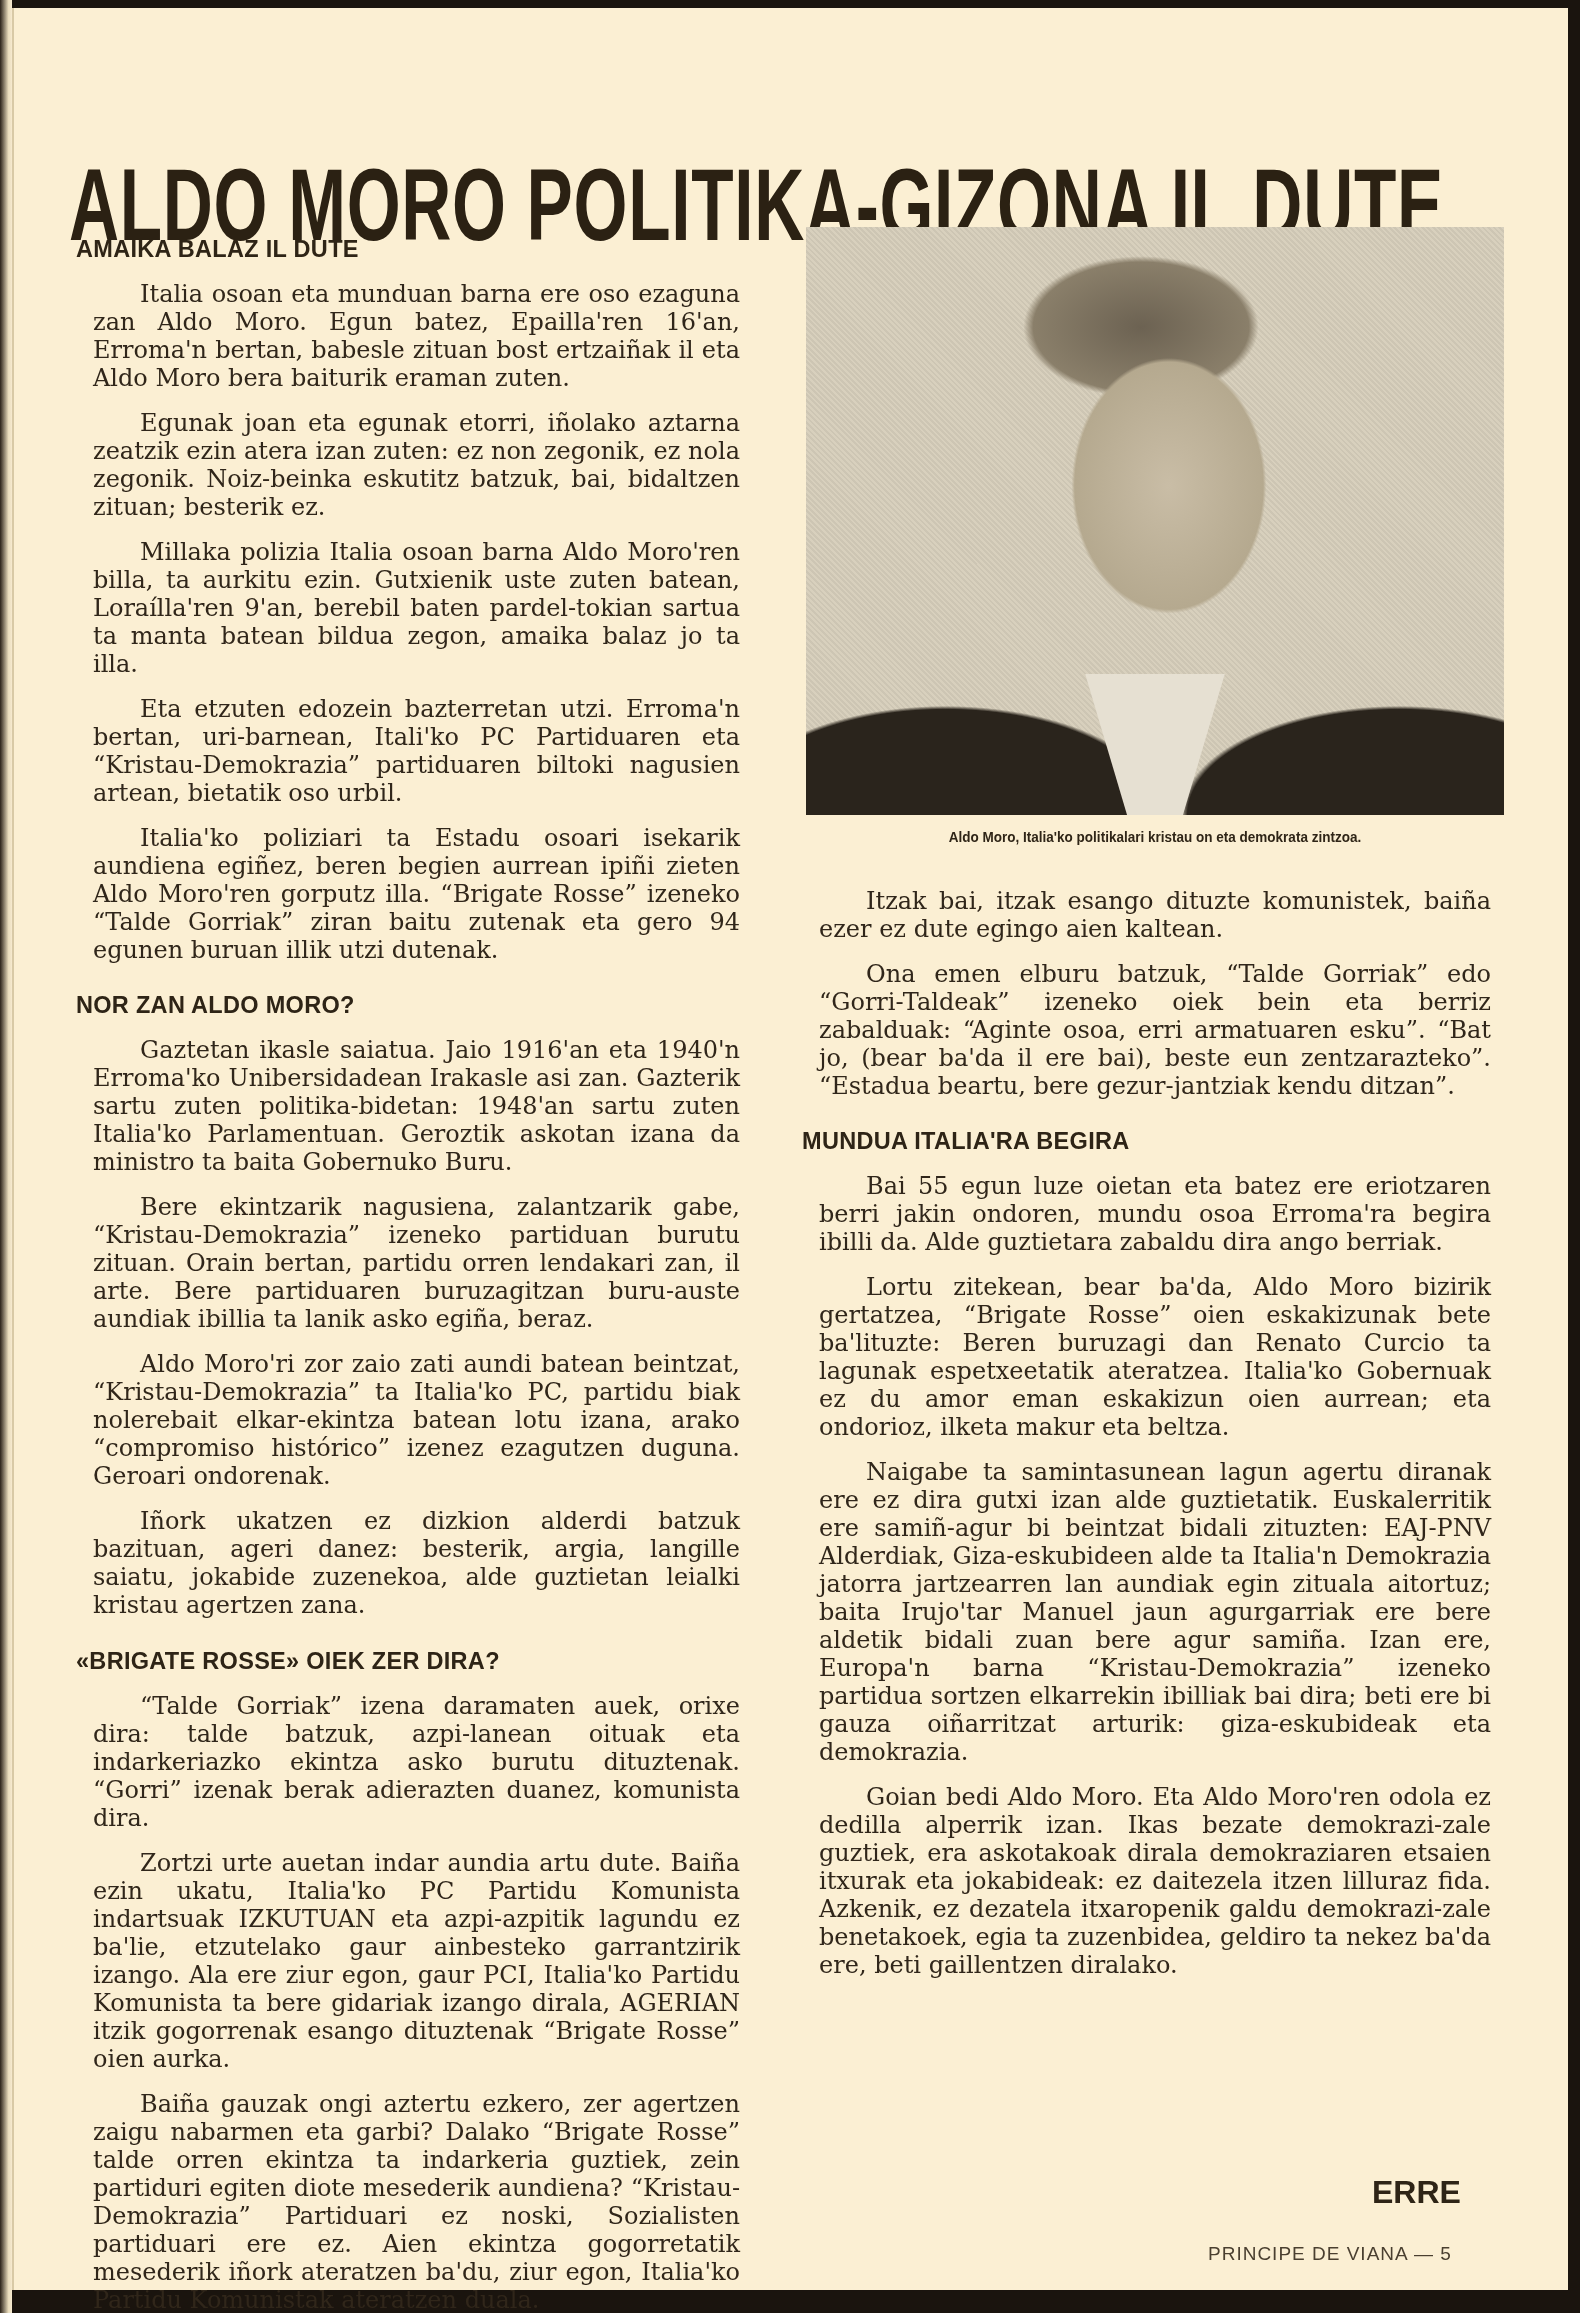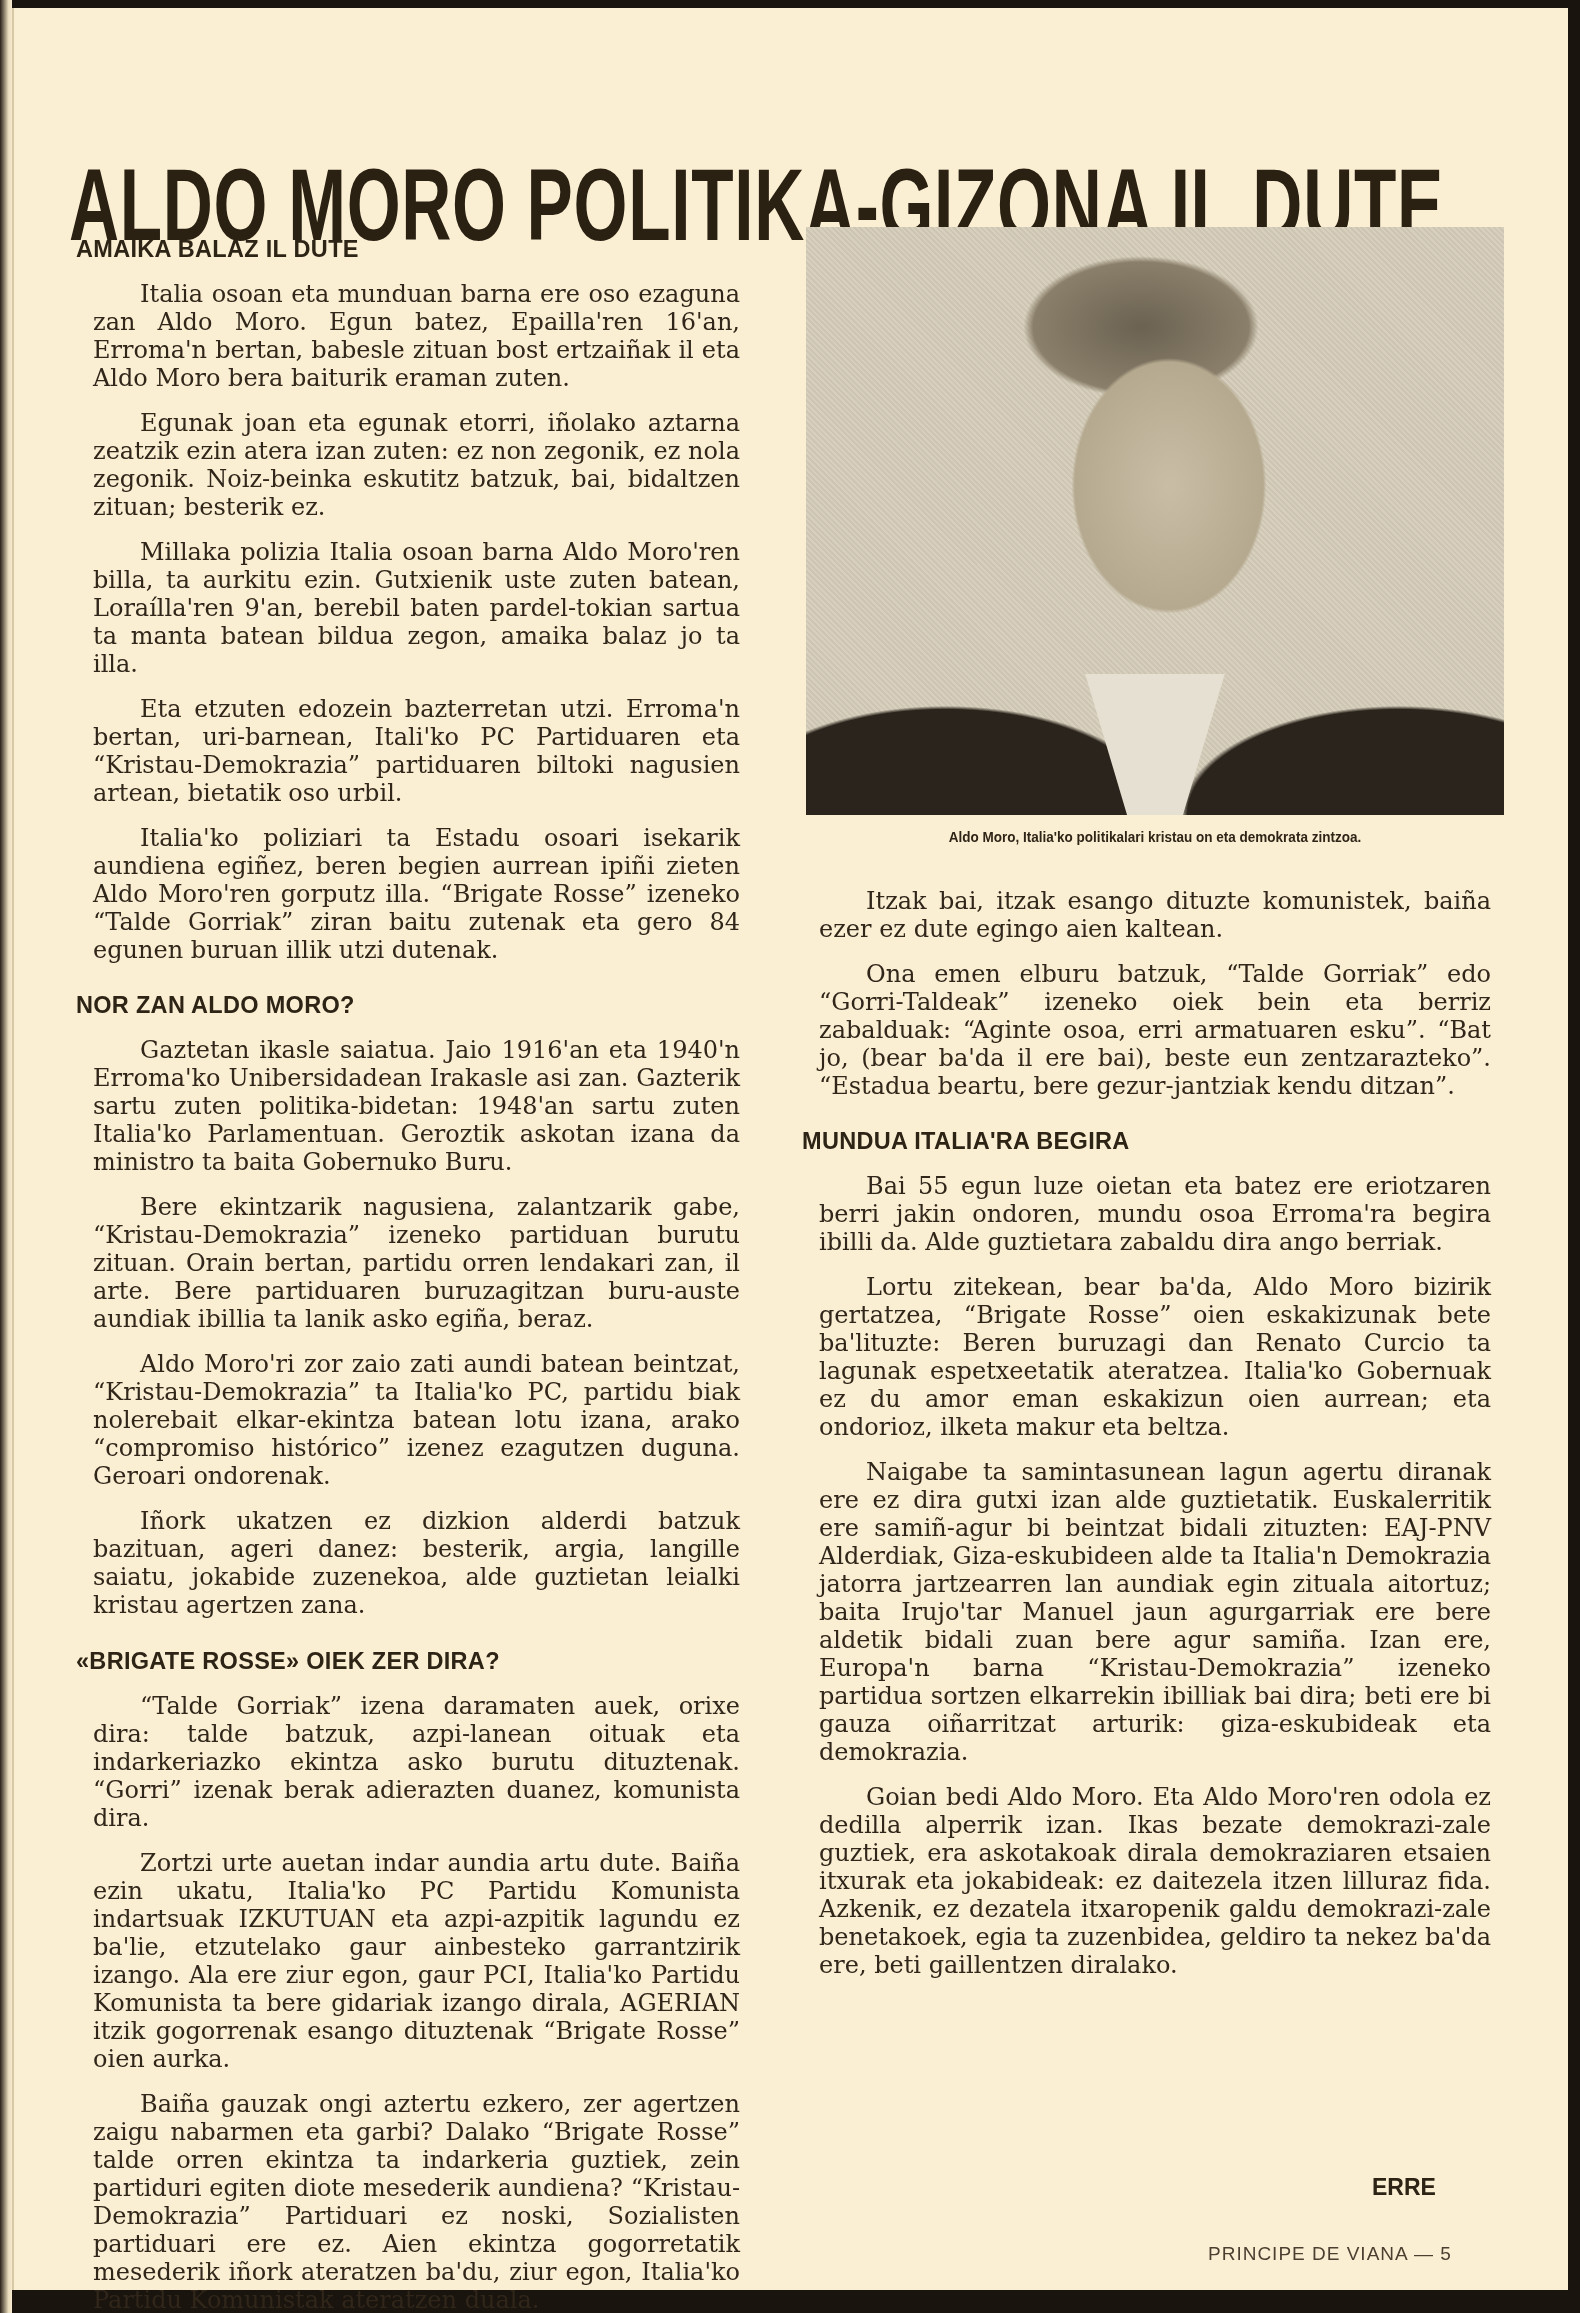--- a/index.html
+++ b/index.html
@@ -56,21 +56,21 @@
     background: #e6e0d2; clip-path: polygon(0 0, 100% 0, 70% 100%, 30% 100%);
   }
   .caption {
     position: absolute; left: 806px; top: 829px; width: 698px; text-align: center;
     font-family: "Liberation Sans", sans-serif; font-weight: 700;
     font-size: 14.7px; color: #2f2517; transform: scaleX(0.92);
   }
   .signature {
     position: absolute; left: 1372px; top: 2174px;
     font-family: "Liberation Sans", sans-serif; font-weight: 700;
-    font-size: 23px; color: #2e2416;
+    font-size: 32px; color: #2e2416;
   }
   .footer {
     position: absolute; left: 1208px; top: 2243px;
     font-family: "Liberation Sans", sans-serif;
     font-size: 19px; letter-spacing: 1px; color: #4a3f30;
   }
 </style>
 </head>
 <body>
 
@@ -79,21 +79,21 @@
 </div>
 
 <h1 class="headline">ALDO MORO POLITIKA-GIZONA IL DUTE</h1>
 
 <div class="col col-left">
   <h2 class="section-title">AMAIKA BALAZ IL DUTE</h2>
   <p class="para">Italia osoan eta munduan barna ere oso ezaguna zan Aldo Moro. Egun batez, Epailla'ren 16'an, Erroma'n bertan, babesle zituan bost ertzaiñak il eta Aldo Moro bera baiturik eraman zuten.</p>
   <p class="para">Egunak joan eta egunak etorri, iñolako aztarna zeatzik ezin atera izan zuten: ez non zegonik, ez nola zegonik. Noiz-beinka eskutitz batzuk, bai, bidaltzen zituan; besterik ez.</p>
   <p class="para">Millaka polizia Italia osoan barna Aldo Moro'ren billa, ta aurkitu ezin. Gutxienik uste zuten batean, Loraílla'ren 9'an, berebil baten pardel-tokian sartua ta manta batean bildua zegon, amaika balaz jo ta illa.</p>
   <p class="para">Eta etzuten edozein bazterretan utzi. Erroma'n bertan, uri-barnean, Itali'ko PC Partiduaren eta “Kristau-Demokrazia” partiduaren biltoki nagusien artean, bietatik oso urbil.</p>
-  <p class="para">Italia'ko poliziari ta Estadu osoari isekarik aundiena egiñez, beren begien aurrean ipiñi zieten Aldo Moro'ren gorputz illa. “Brigate Rosse” izeneko “Talde Gorriak” ziran baitu zutenak eta gero 84 egunen buruan illik utzi dutenak.</p>
+  <p class="para">Italia'ko poliziari ta Estadu osoari isekarik aundiena egiñez, beren begien aurrean ipiñi zieten Aldo Moro'ren gorputz illa. “Brigate Rosse” izeneko “Talde Gorriak” ziran baitu zutenak eta gero 94 egunen buruan illik utzi dutenak.</p>
 
   <h2 class="section-title gap">NOR ZAN ALDO MORO?</h2>
   <p class="para">Gaztetan ikasle saiatua. Jaio 1916'an eta 1940'n Erroma'ko Unibersidadean Irakasle asi zan. Gazterik sartu zuten politika-bidetan: 1948'an sartu zuten Italia'ko Parlamentuan. Geroztik askotan izana da ministro ta baita Gobernuko Buru.</p>
   <p class="para">Bere ekintzarik nagusiena, zalantzarik gabe, “Kristau-Demokrazia” izeneko partiduan burutu zituan. Orain bertan, partidu orren lendakari zan, il arte. Bere partiduaren buruzagitzan buru-auste aundiak ibillia ta lanik asko egiña, beraz.</p>
   <p class="para">Aldo Moro'ri zor zaio zati aundi batean beintzat, “Kristau-Demokrazia” ta Italia'ko PC, partidu biak nolerebait elkar-ekintza batean lotu izana, arako “compromiso histórico” izenez ezagutzen duguna. Geroari ondorenak.</p>
   <p class="para">Iñork ukatzen ez dizkion alderdi batzuk bazituan, ageri danez: besterik, argia, langille saiatu, jokabide zuzenekoa, alde guztietan leialki kristau agertzen zana.</p>
 
   <h2 class="section-title gap">«BRIGATE ROSSE» OIEK ZER DIRA?</h2>
   <p class="para">“Talde Gorriak” izena daramaten auek, orixe dira: talde batzuk, azpi-lanean oituak eta indarkeriazko ekintza asko burutu dituztenak. “Gorri” izenak berak adierazten duanez, komunista dira.</p>
   <p class="para">Zortzi urte auetan indar aundia artu dute. Baiña ezin ukatu, Italia'ko PC Partidu Komunista indartsuak IZKUTUAN eta azpi-azpitik lagundu ez ba'lie, etzutelako gaur ainbesteko garrantzirik izango. Ala ere ziur egon, gaur PCI, Italia'ko Partidu Komunista ta bere gidariak izango dirala, AGERIAN itzik gogorrenak esango dituztenak “Brigate Rosse” oien aurka.</p>

